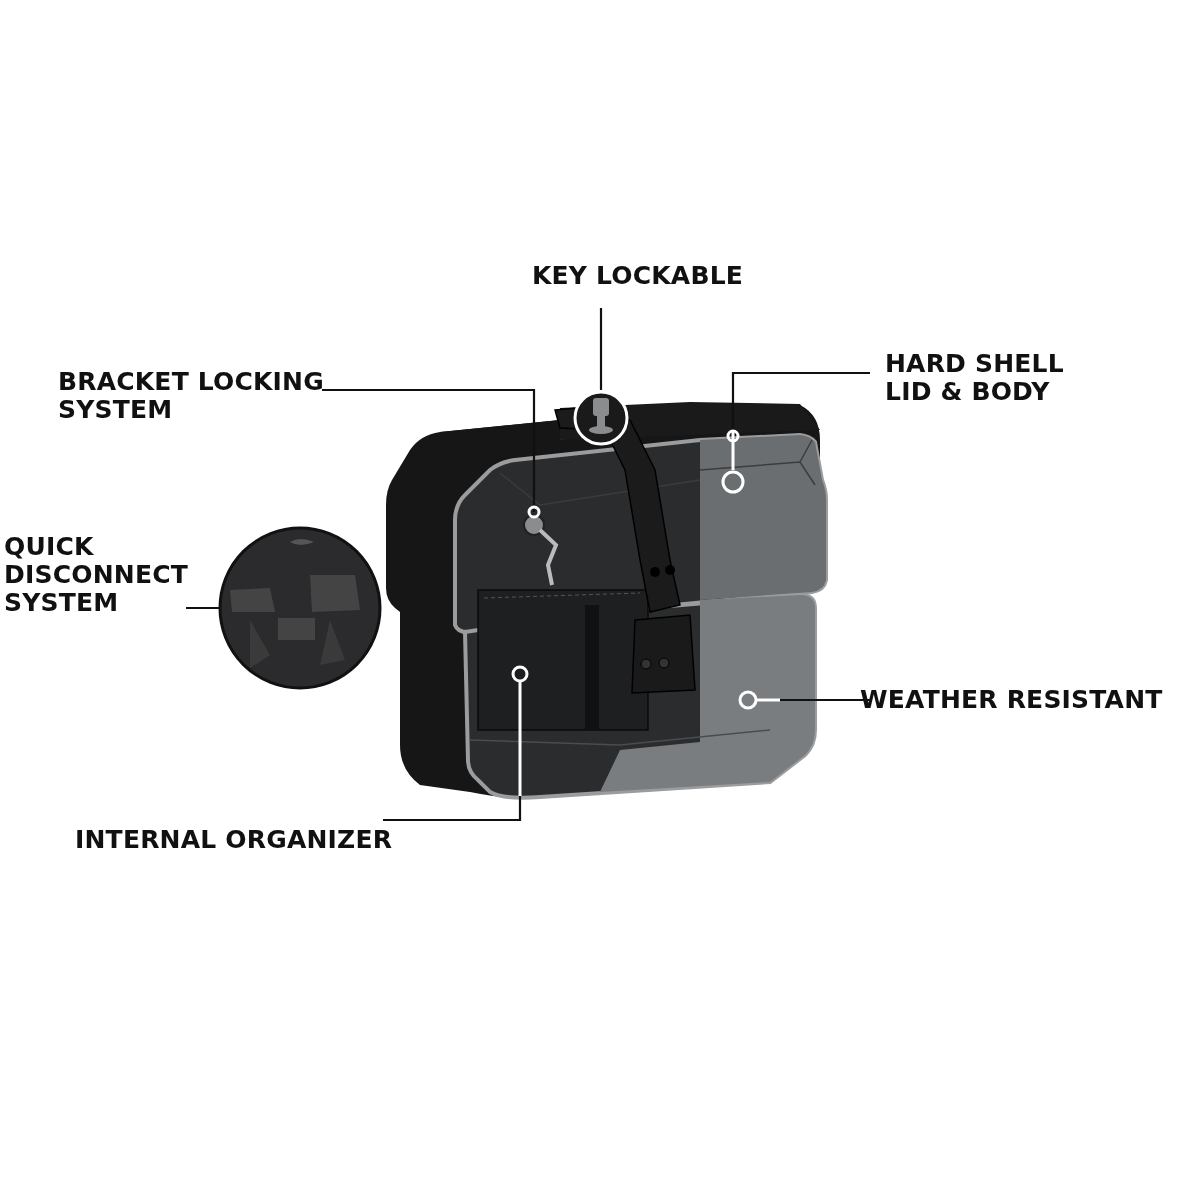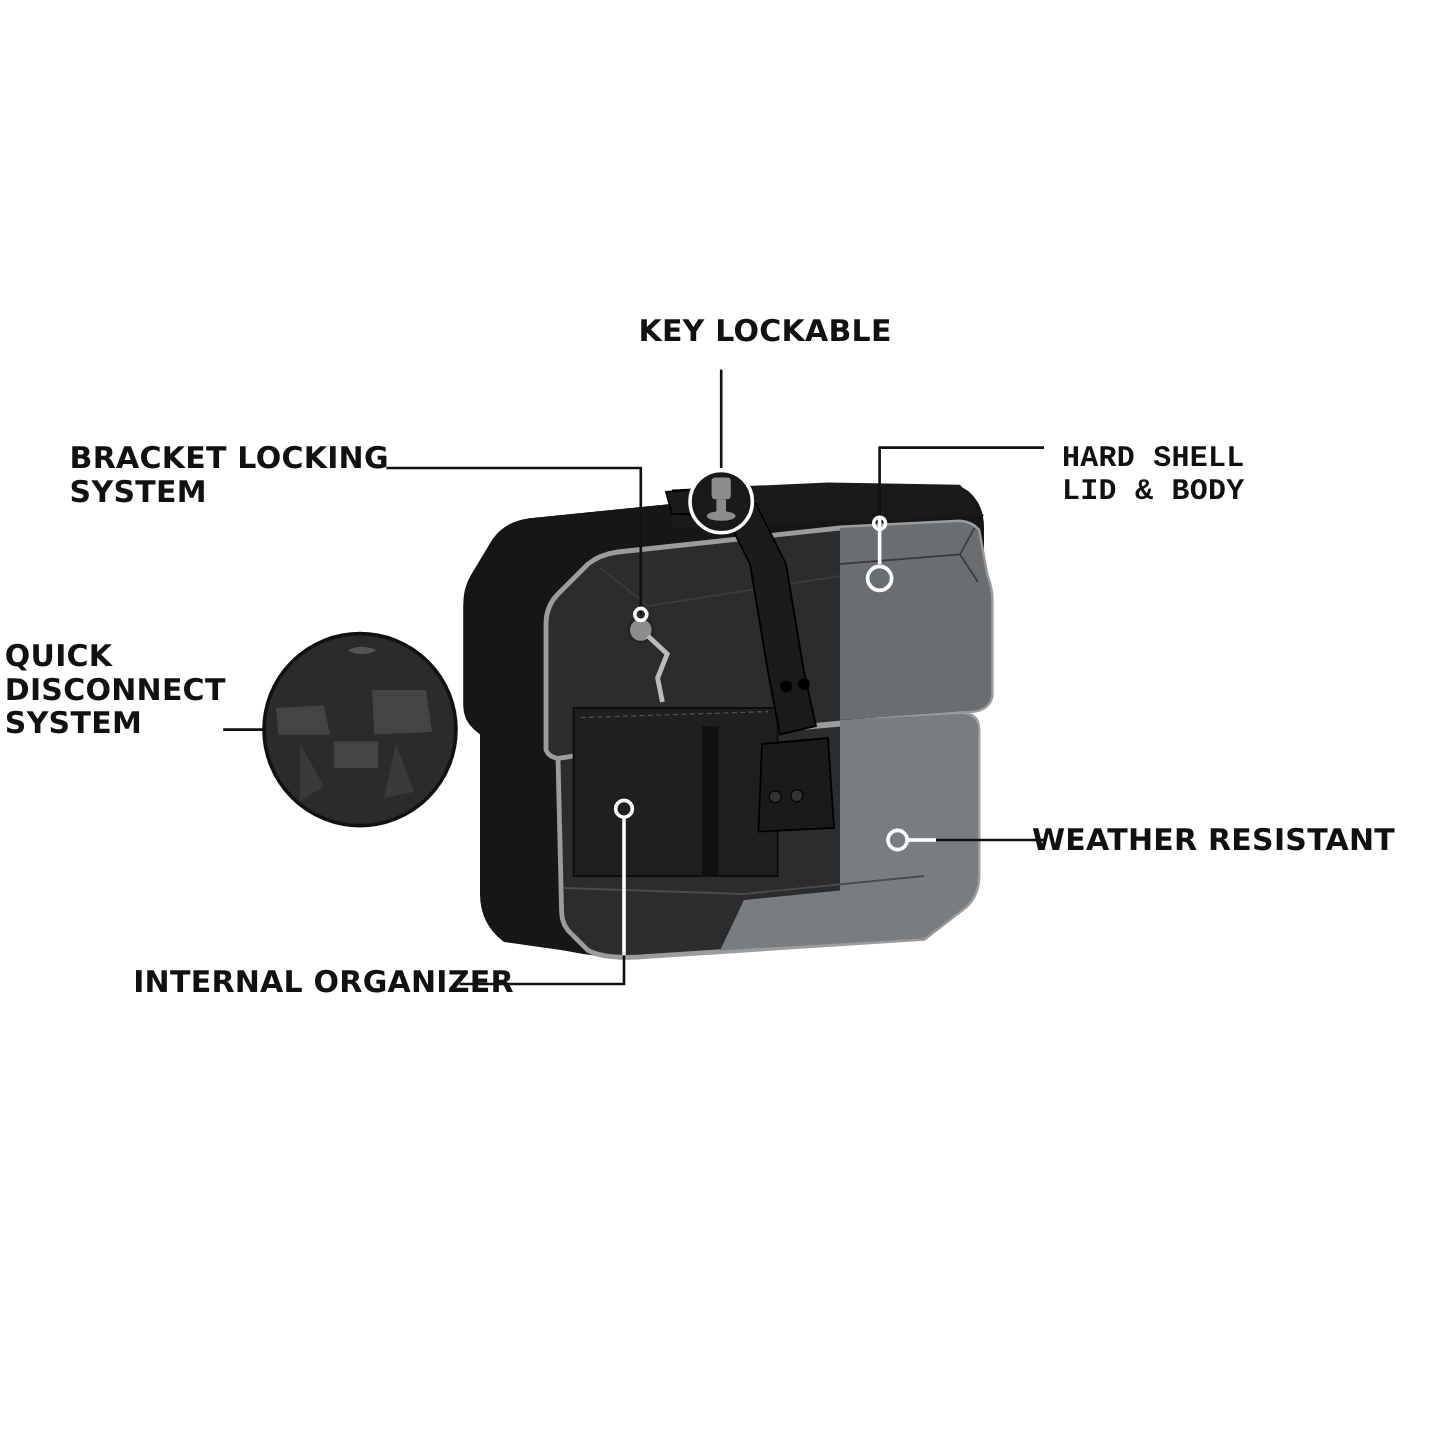--- a/index.html
+++ b/index.html
@@ -83,19 +83,19 @@
     <circle cx="748" cy="700" r="8"></circle>
     <line x1="756" y1="700" x2="780" y2="700"></line>
     <circle cx="520" cy="674" r="7"></circle>
     <line x1="520" y1="681" x2="520" y2="796"></line>
   </g>
 </svg>
 
 <div class="label" style="left:496px;top:262px;margin-left:36px;">KEY LOCKABLE</div>
 <div class="label" style="left:58px;top:368px;">BRACKET LOCKING
 SYSTEM</div>
-<div class="label" style="left:885px;top:368px;font-family:Liberation Mono, monospace;">HARD SHELL
+<div class="label" style="left:885px;top:350px;">HARD SHELL
 LID &amp; BODY</div>
 <div class="label" style="left:4px;top:533px;">QUICK
 DISCONNECT
 SYSTEM</div>
 <div class="label" style="left:860px;top:686px;">WEATHER RESISTANT</div>
-<div class="label" style="left:75px;top:805px;margin-left:36px;">INTERNAL ORGANIZER</div>
+<div class="label" style="left:75px;top:826px;">INTERNAL ORGANIZER</div>
 
 </body></html>

